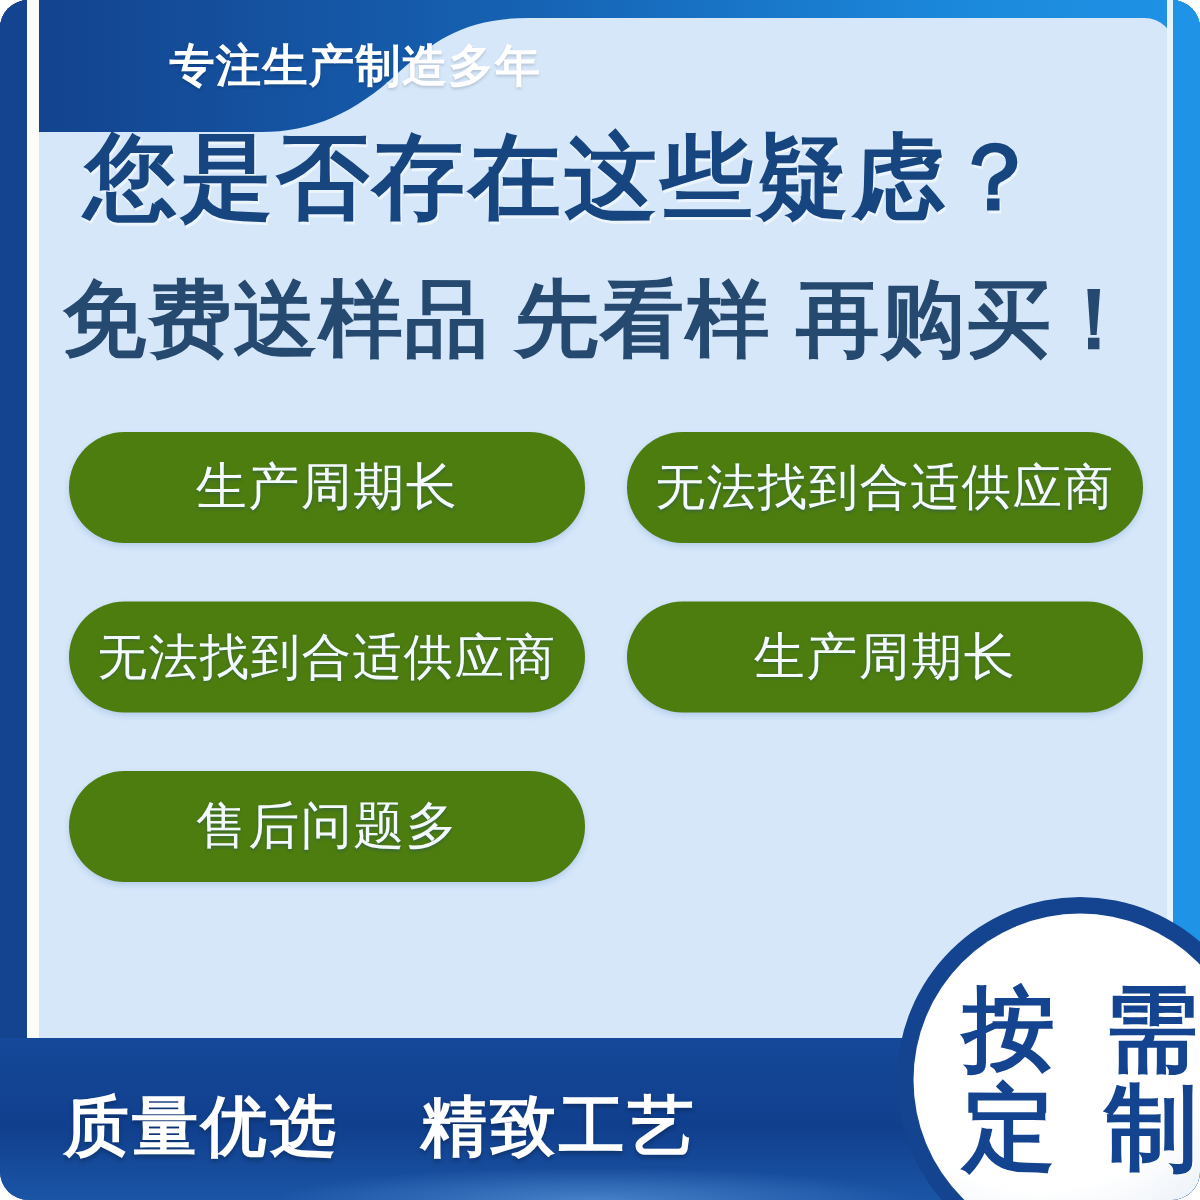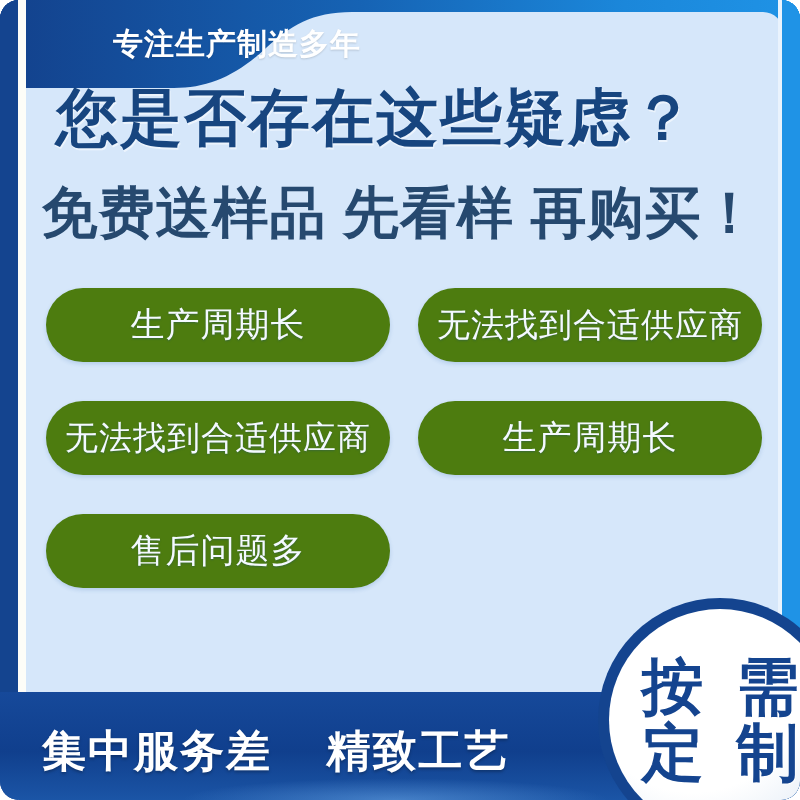--- a/index.html
+++ b/index.html
@@ -255,21 +255,21 @@
     <div class="pill">
       <span class="pill-label">生产周期长</span>
     </div>
     <div class="pill">
       <span class="pill-label">售后问题多</span>
     </div>
   </div>
 
   <div class="bottom-bar"></div>
   <div class="bottom-slogan">
-    <span>集中服务差</span>
+    <span>质量优选</span>
     <span class="gap"></span>
     <span>精致工艺</span>
   </div>
 
   <div class="badge">
     <div class="badge-inner">
       <div class="badge-text">
         <span class="badge-char">按</span>
         <span class="badge-char">需</span>
         <span class="badge-char">定</span>

